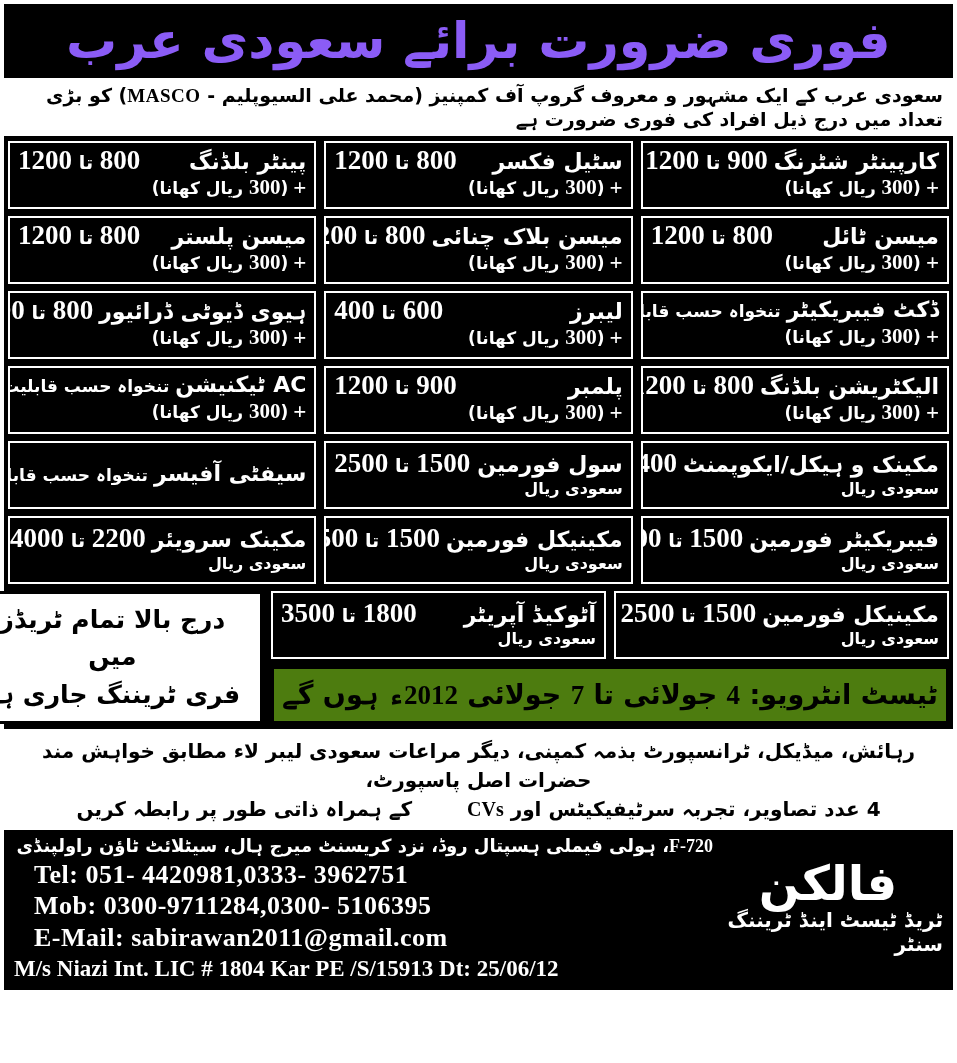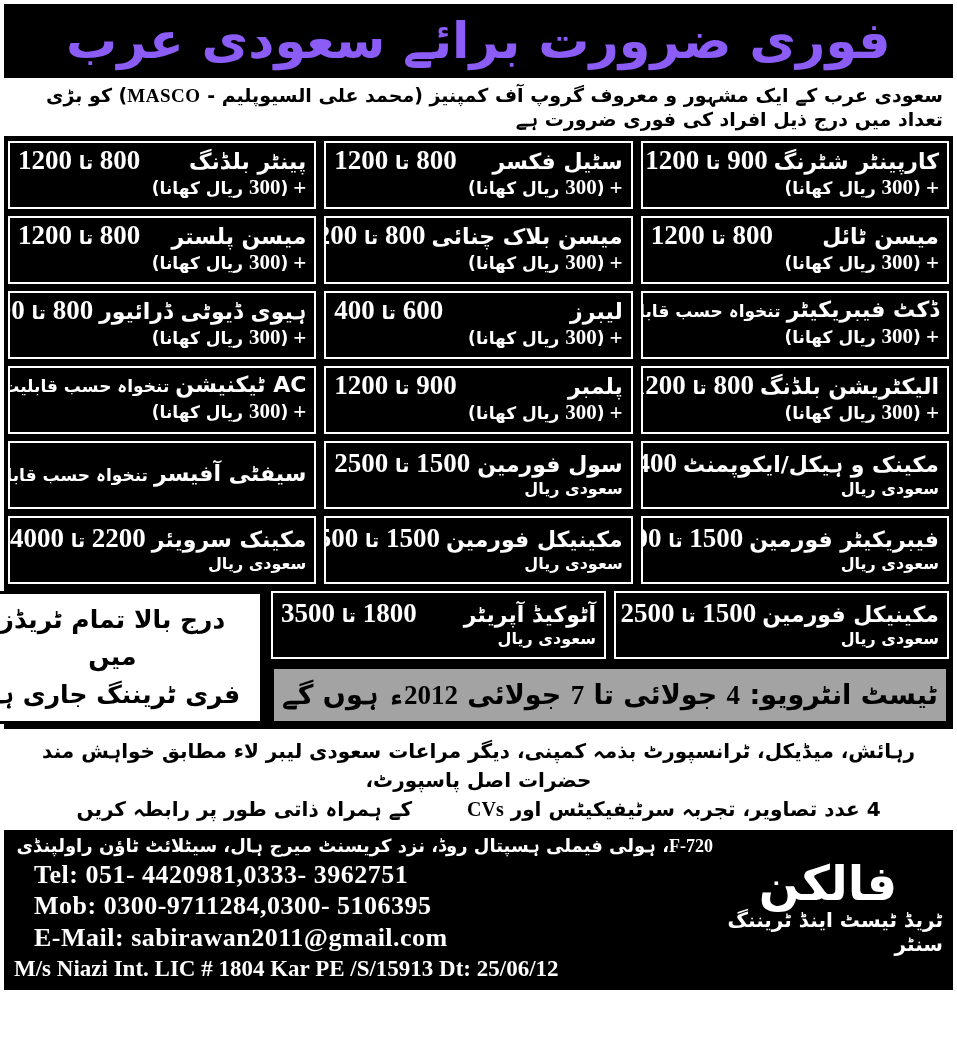--- a/index.html
+++ b/index.html
@@ -153,21 +153,21 @@
     align-items: center;
     justify-content: center;
     text-align: center;
     direction: rtl;
     font-size: 25px;
     font-weight: bold;
     line-height: 1.5;
     padding: 6px 8px;
   }
   .datebox {
-    background: #a3a3a3;
+    background: #4d7c0f;
     color: #000;
     border: 3px solid #000;
     box-sizing: border-box;
     text-align: center;
     direction: rtl;
     font-size: 27px;
     font-weight: bold;
     padding: 10px 8px;
     white-space: nowrap;
   }

